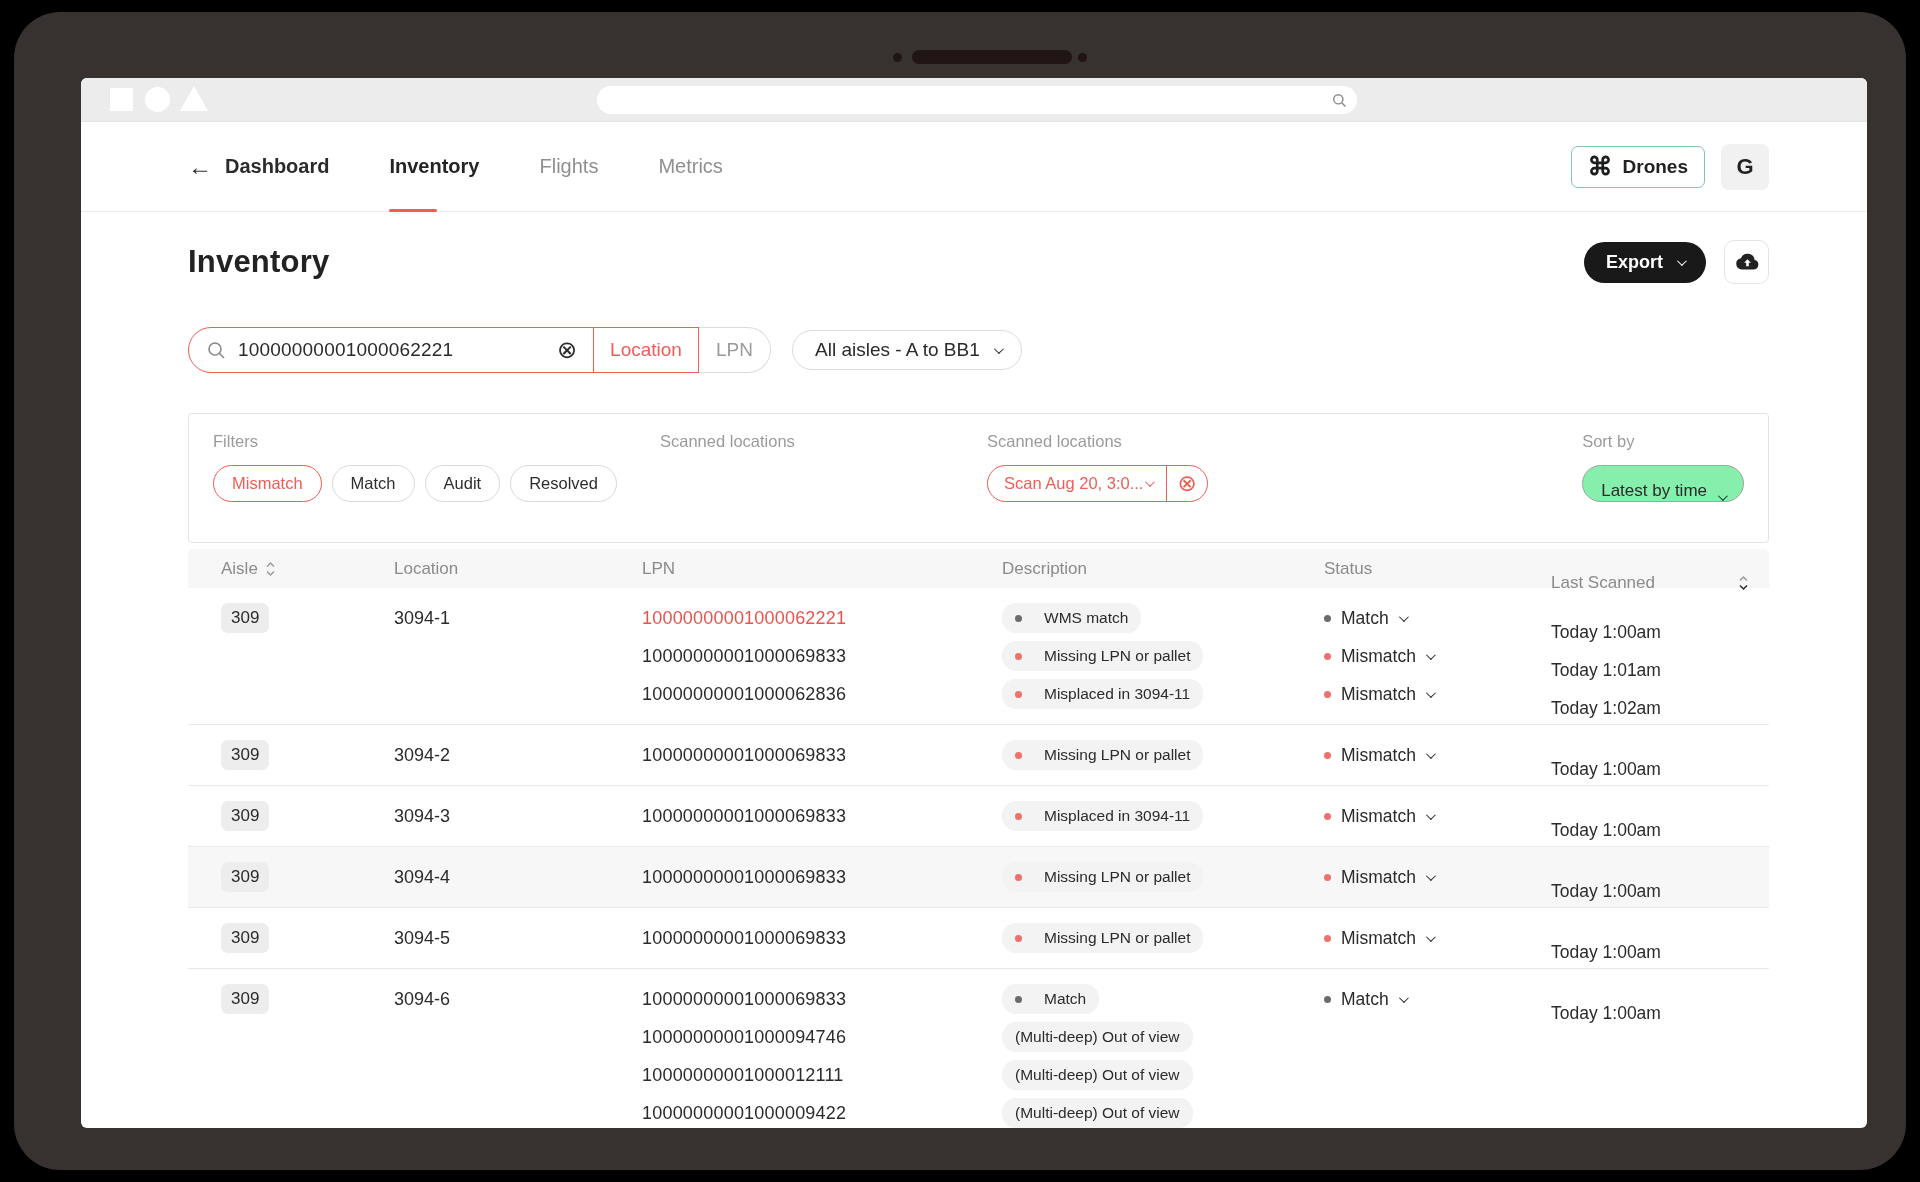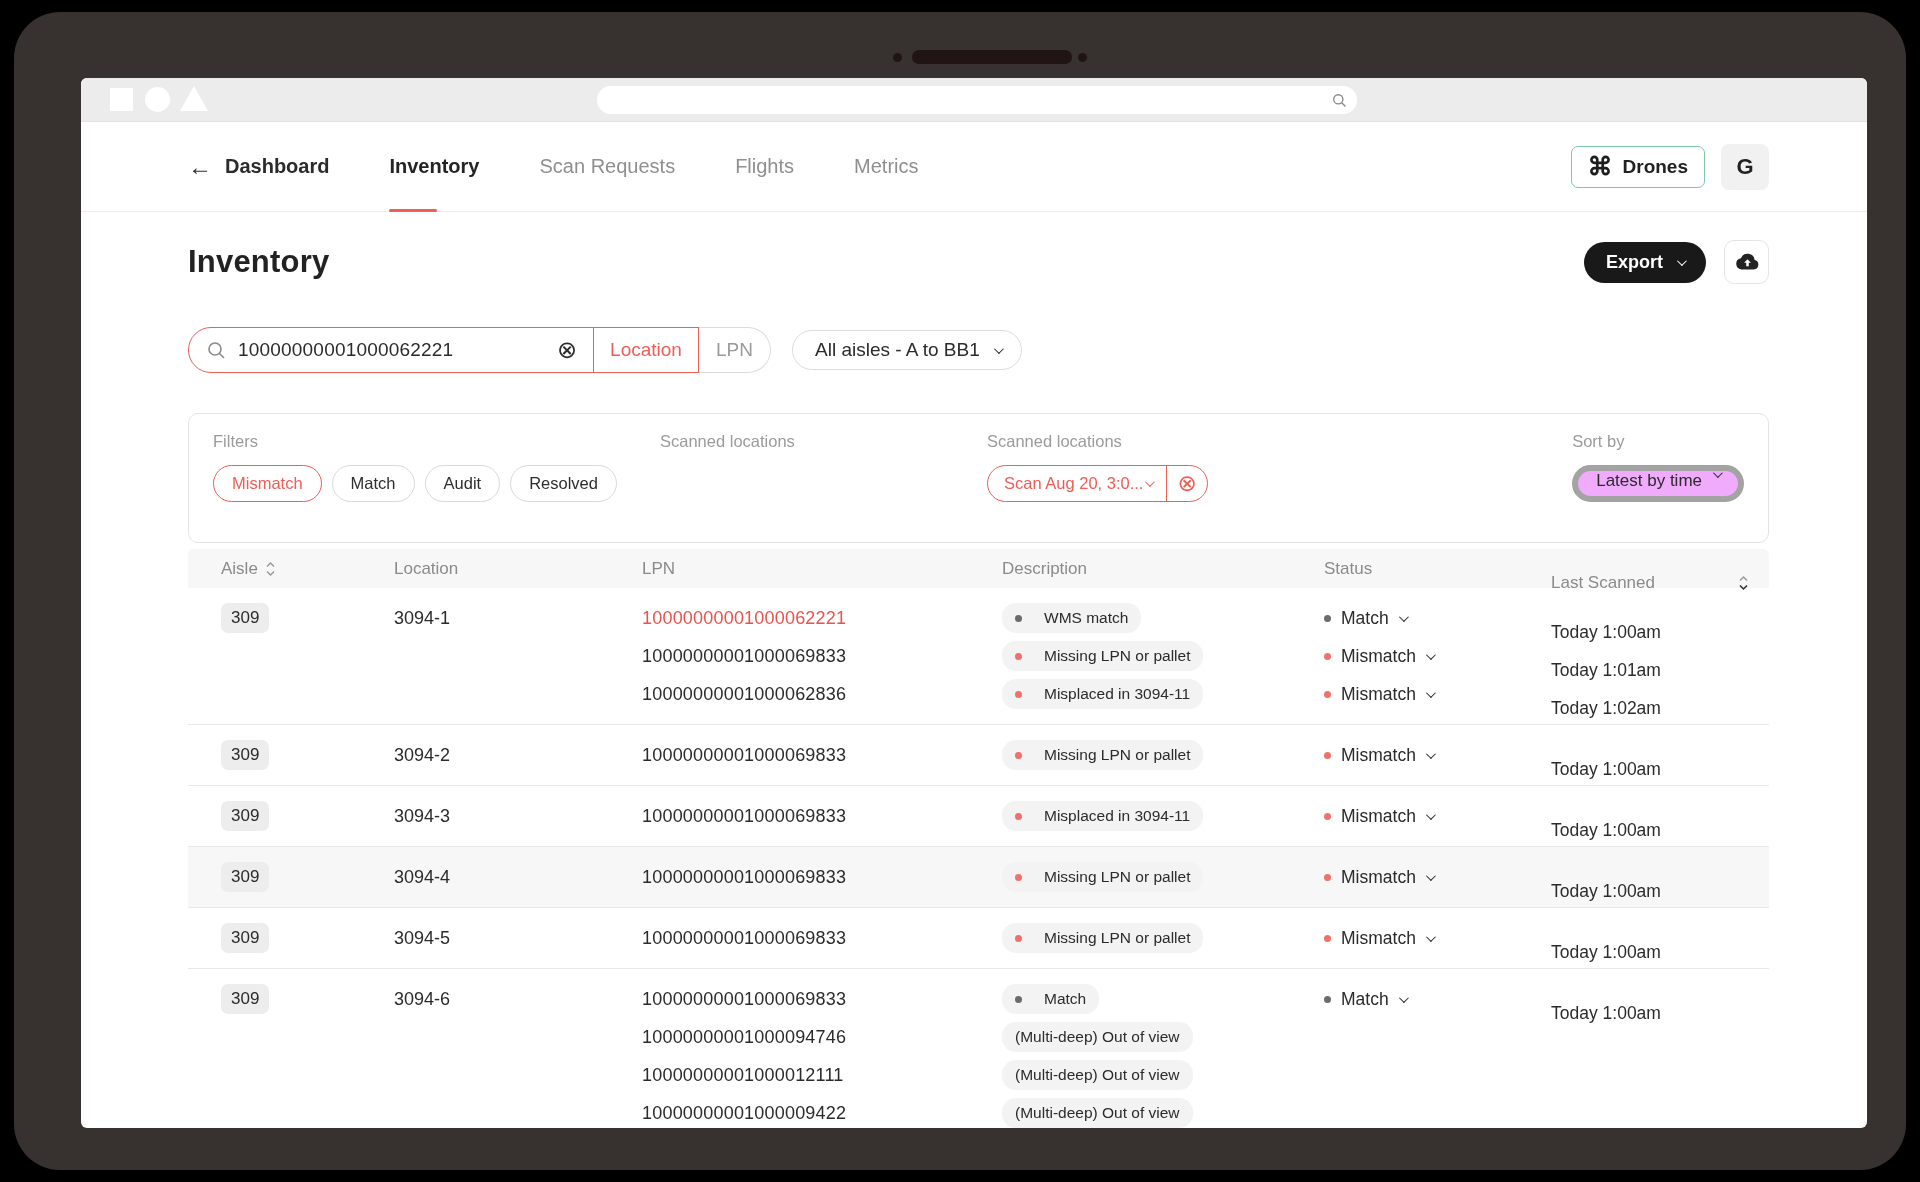--- a/index.html
+++ b/index.html
@@ -51,32 +51,32 @@
   .search-row{display:flex;align-items:center;margin-top:43px;}
   .search-input{display:flex;align-items:center;gap:12px;width:406px;height:46px;border:1.5px solid #ee5d56;border-radius:23px 0 0 23px;padding:0 16px 0 18px;background:#fff;}
   .search-value{flex:1;font-size:19px;color:#2b2b2b;letter-spacing:.2px;white-space:nowrap;}
   .clear-glyph{font-size:24px;color:#2b2b2b;line-height:1;cursor:pointer;}
   .seg{display:flex;align-items:center;justify-content:center;height:46px;font-size:19px;cursor:pointer;background:#fff;}
   .seg-location{width:106px;border:1.5px solid #ee5d56;color:#ee5d56;margin-left:-1px;}
   .seg-lpn{width:72px;border:1px solid #dcdcdc;border-left:none;border-radius:0 23px 23px 0;color:#9a9a9a;}
   .aisle-select{display:flex;align-items:center;gap:14px;height:40px;margin-left:21px;padding:0 20px 0 22px;border:1px solid #dcdcdc;border-radius:23px;font-size:19px;color:#2b2b2b;background:#fff;cursor:pointer;}
 
   
-  .filters-panel{position:relative;margin-top:40px;height:130px;border:1px solid #e3e3e3;border-radius:10px;background:#fff;}
+  .filters-panel{position:relative;margin-top:40px;height:130px;border:1px solid #e3e3e3;border-radius:4px;background:#fff;}
   .fcol{position:absolute;top:0;}
   .fcol-1{left:24px;} .fcol-2{left:471px;} .fcol-3{left:798px;} .fcol-4{right:24px;text-align:left;}
   .flabel{position:relative;top:18px;font-size:16.5px;color:#9b9b9b;}
   .chips{position:relative;top:32px;display:flex;gap:10px;}
   .chip{display:flex;align-items:center;gap:8px;height:37px;padding:0 18px;border:1px solid #d9d9d9;border-radius:19px;font-size:16.5px;color:#2e2e2e;background:#fff;cursor:pointer;white-space:nowrap;}
   .chip.active-red{border-color:#ee5d56;color:#ee5d56;}
   .scan-chip{display:flex;align-items:center;height:37px;border:1px solid #ee5d56;border-radius:19px;color:#ee5d56;background:#fff;cursor:pointer;}
   .scan-chip .scan-label{display:flex;align-items:center;gap:2px;padding:0 14px 0 16px;font-size:16.5px;}
   .scan-chip .divider{width:1px;align-self:stretch;background:#ee5d56;}
   .scan-chip .scan-clear{padding:0 10px;font-size:23px;line-height:1;}
-  .sort-pill{display:flex;align-items:flex-start;gap:11px;height:37px;padding:0 18px;border:6px solid #a3a3a3;border-radius:19px;font-size:17px;color:#2b2b2b;background:#f0abfc;cursor:pointer;white-space:nowrap;}
+  .sort-pill{display:flex;align-items:flex-end;gap:11px;height:37px;padding:0 18px;border:1px solid #a3a3a3;border-radius:19px;font-size:17px;color:#2b2b2b;background:#86efac;cursor:pointer;white-space:nowrap;}
 
   
   .table{margin-top:6px;}
   .thead{display:flex;align-items:center;height:39px;background:#f7f7f8;border-radius:6px 6px 0 0;font-size:17px;color:#8b8b8b;}
   .cell{flex-shrink:0;display:flex;align-items:center;}
   .c-aisle{width:206px;padding-left:33px;}
   .c-loc{width:248px;}
   .c-lpn{width:360px;}
   .c-desc{width:322px;}
   .c-status{width:227px;}
@@ -121,23 +121,20 @@
       <div class="nav-left">
         <div class="nav-item dark">
           <span class="back-arrow">←</span>
           <span>Dashboard</span>
         </div>
         <div class="nav-item active">
           <span>Inventory</span>
           <span class="underline"></span>
         </div>
         <div class="nav-item">
-          <span>Scan Requests</span>
-        </div>
-        <div class="nav-item">
           <span>Flights</span>
         </div>
         <div class="nav-item">
           <span>Metrics</span>
         </div>
       </div>
       <div class="nav-right">
         <button class="drones-btn">
           <span class="drone-glyph">⌘</span>
           <span>Drones</span>

